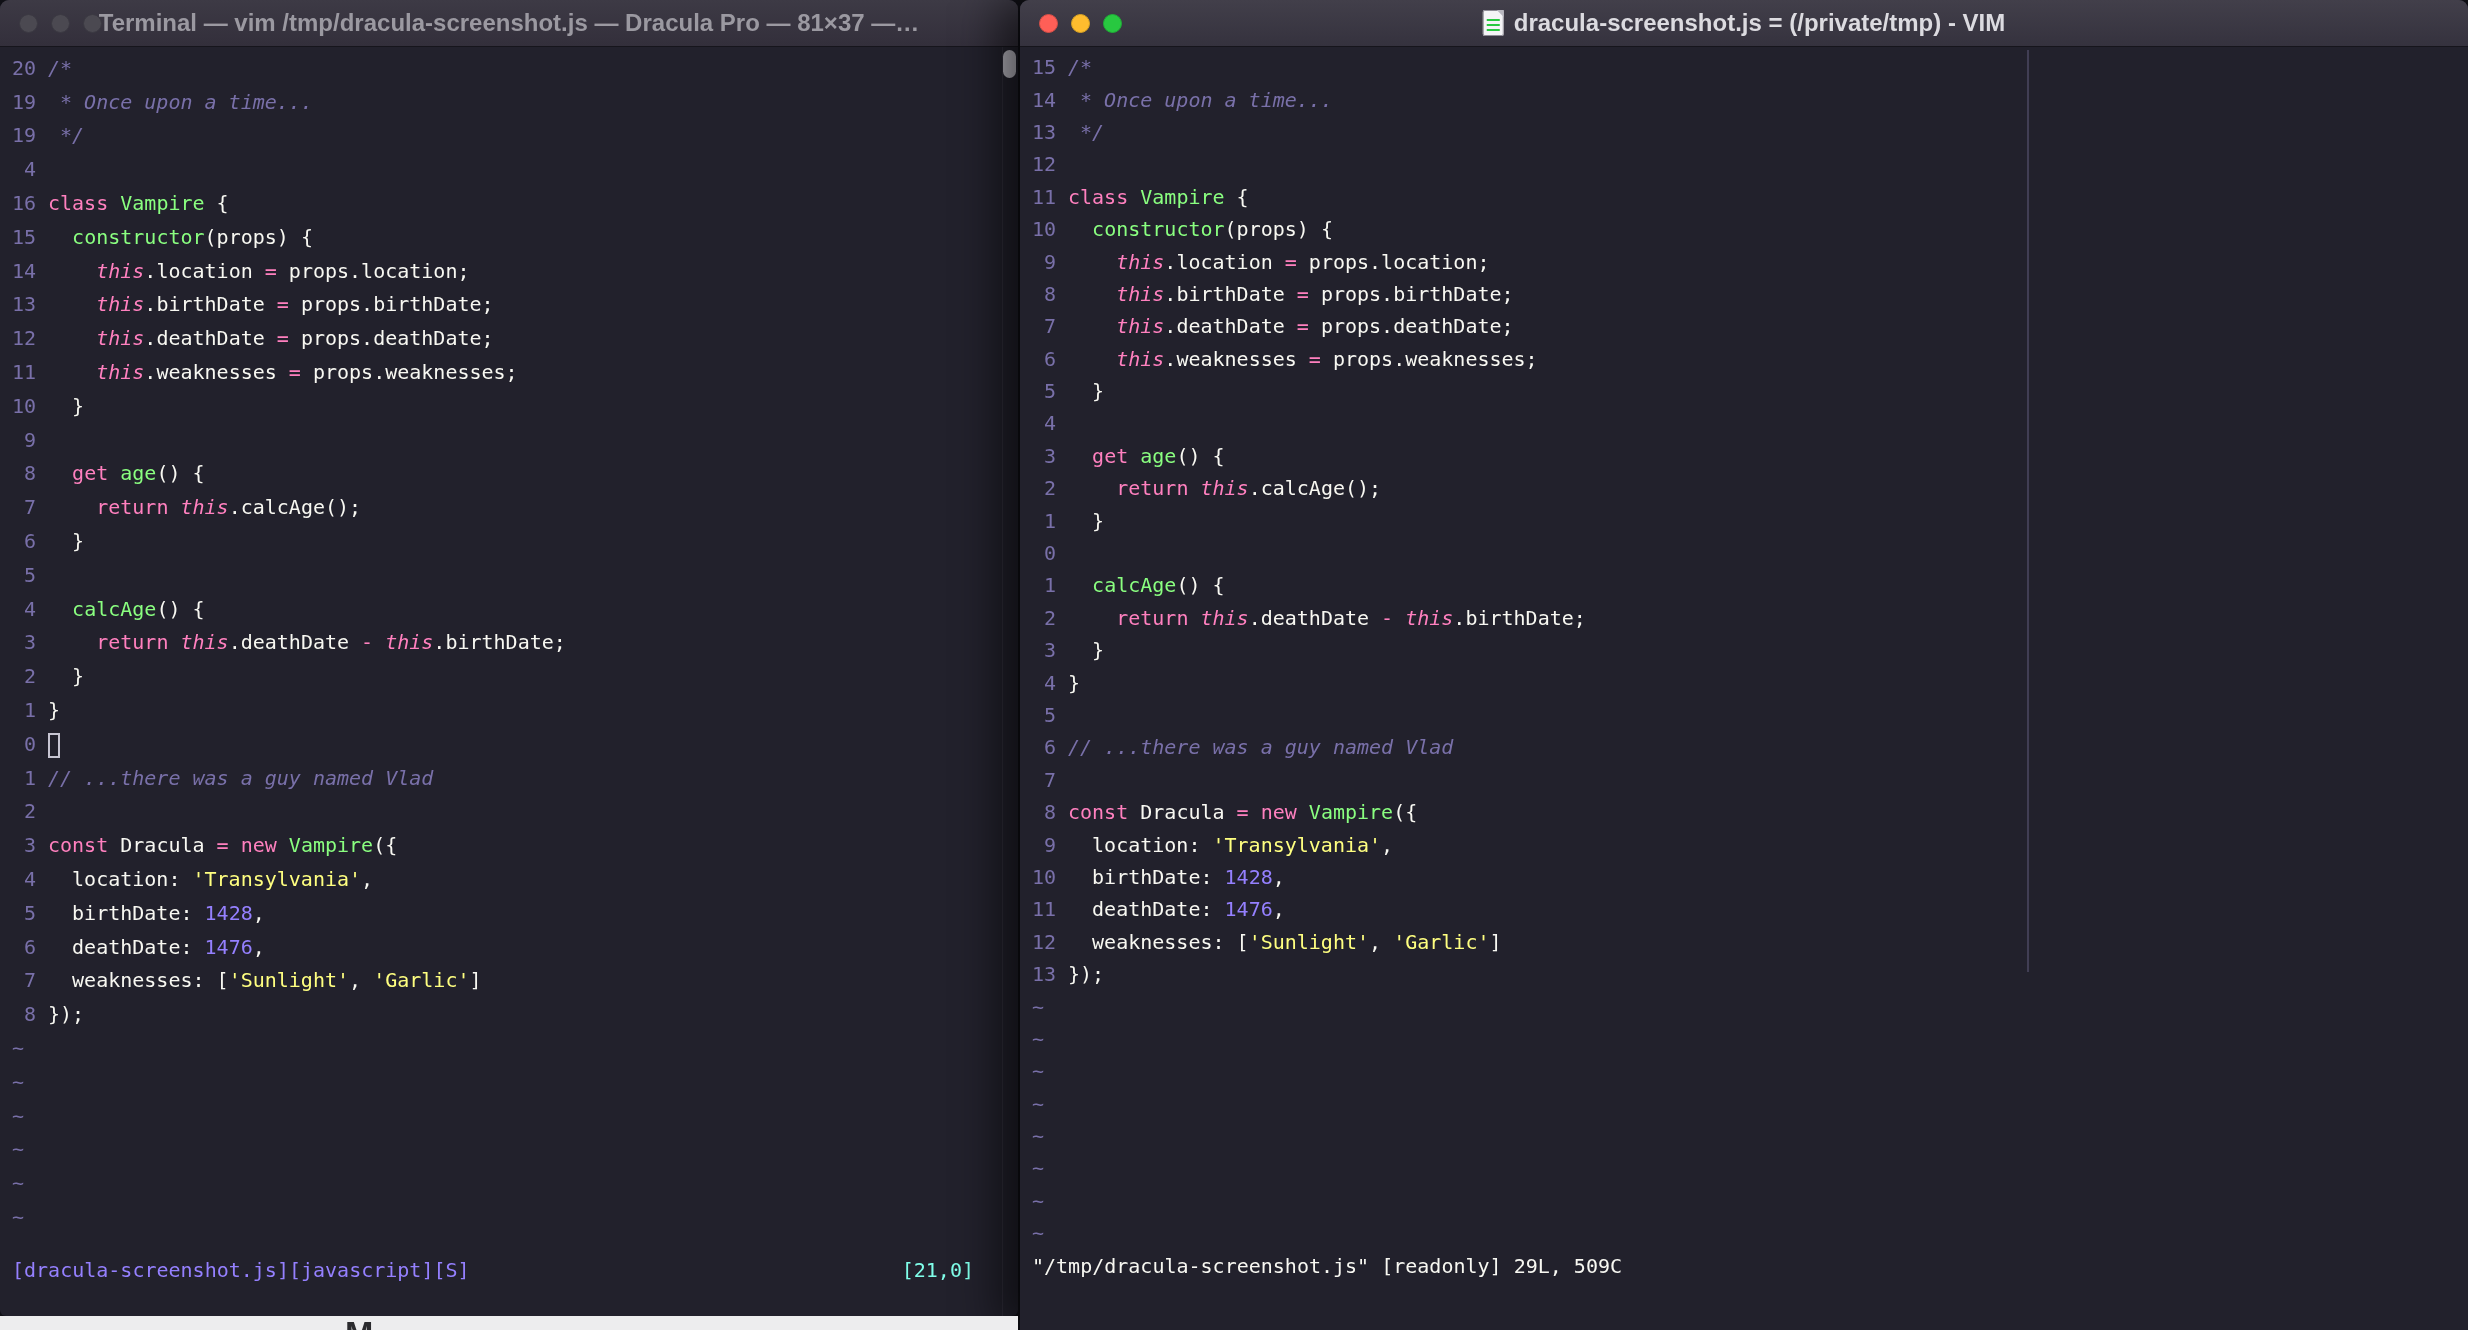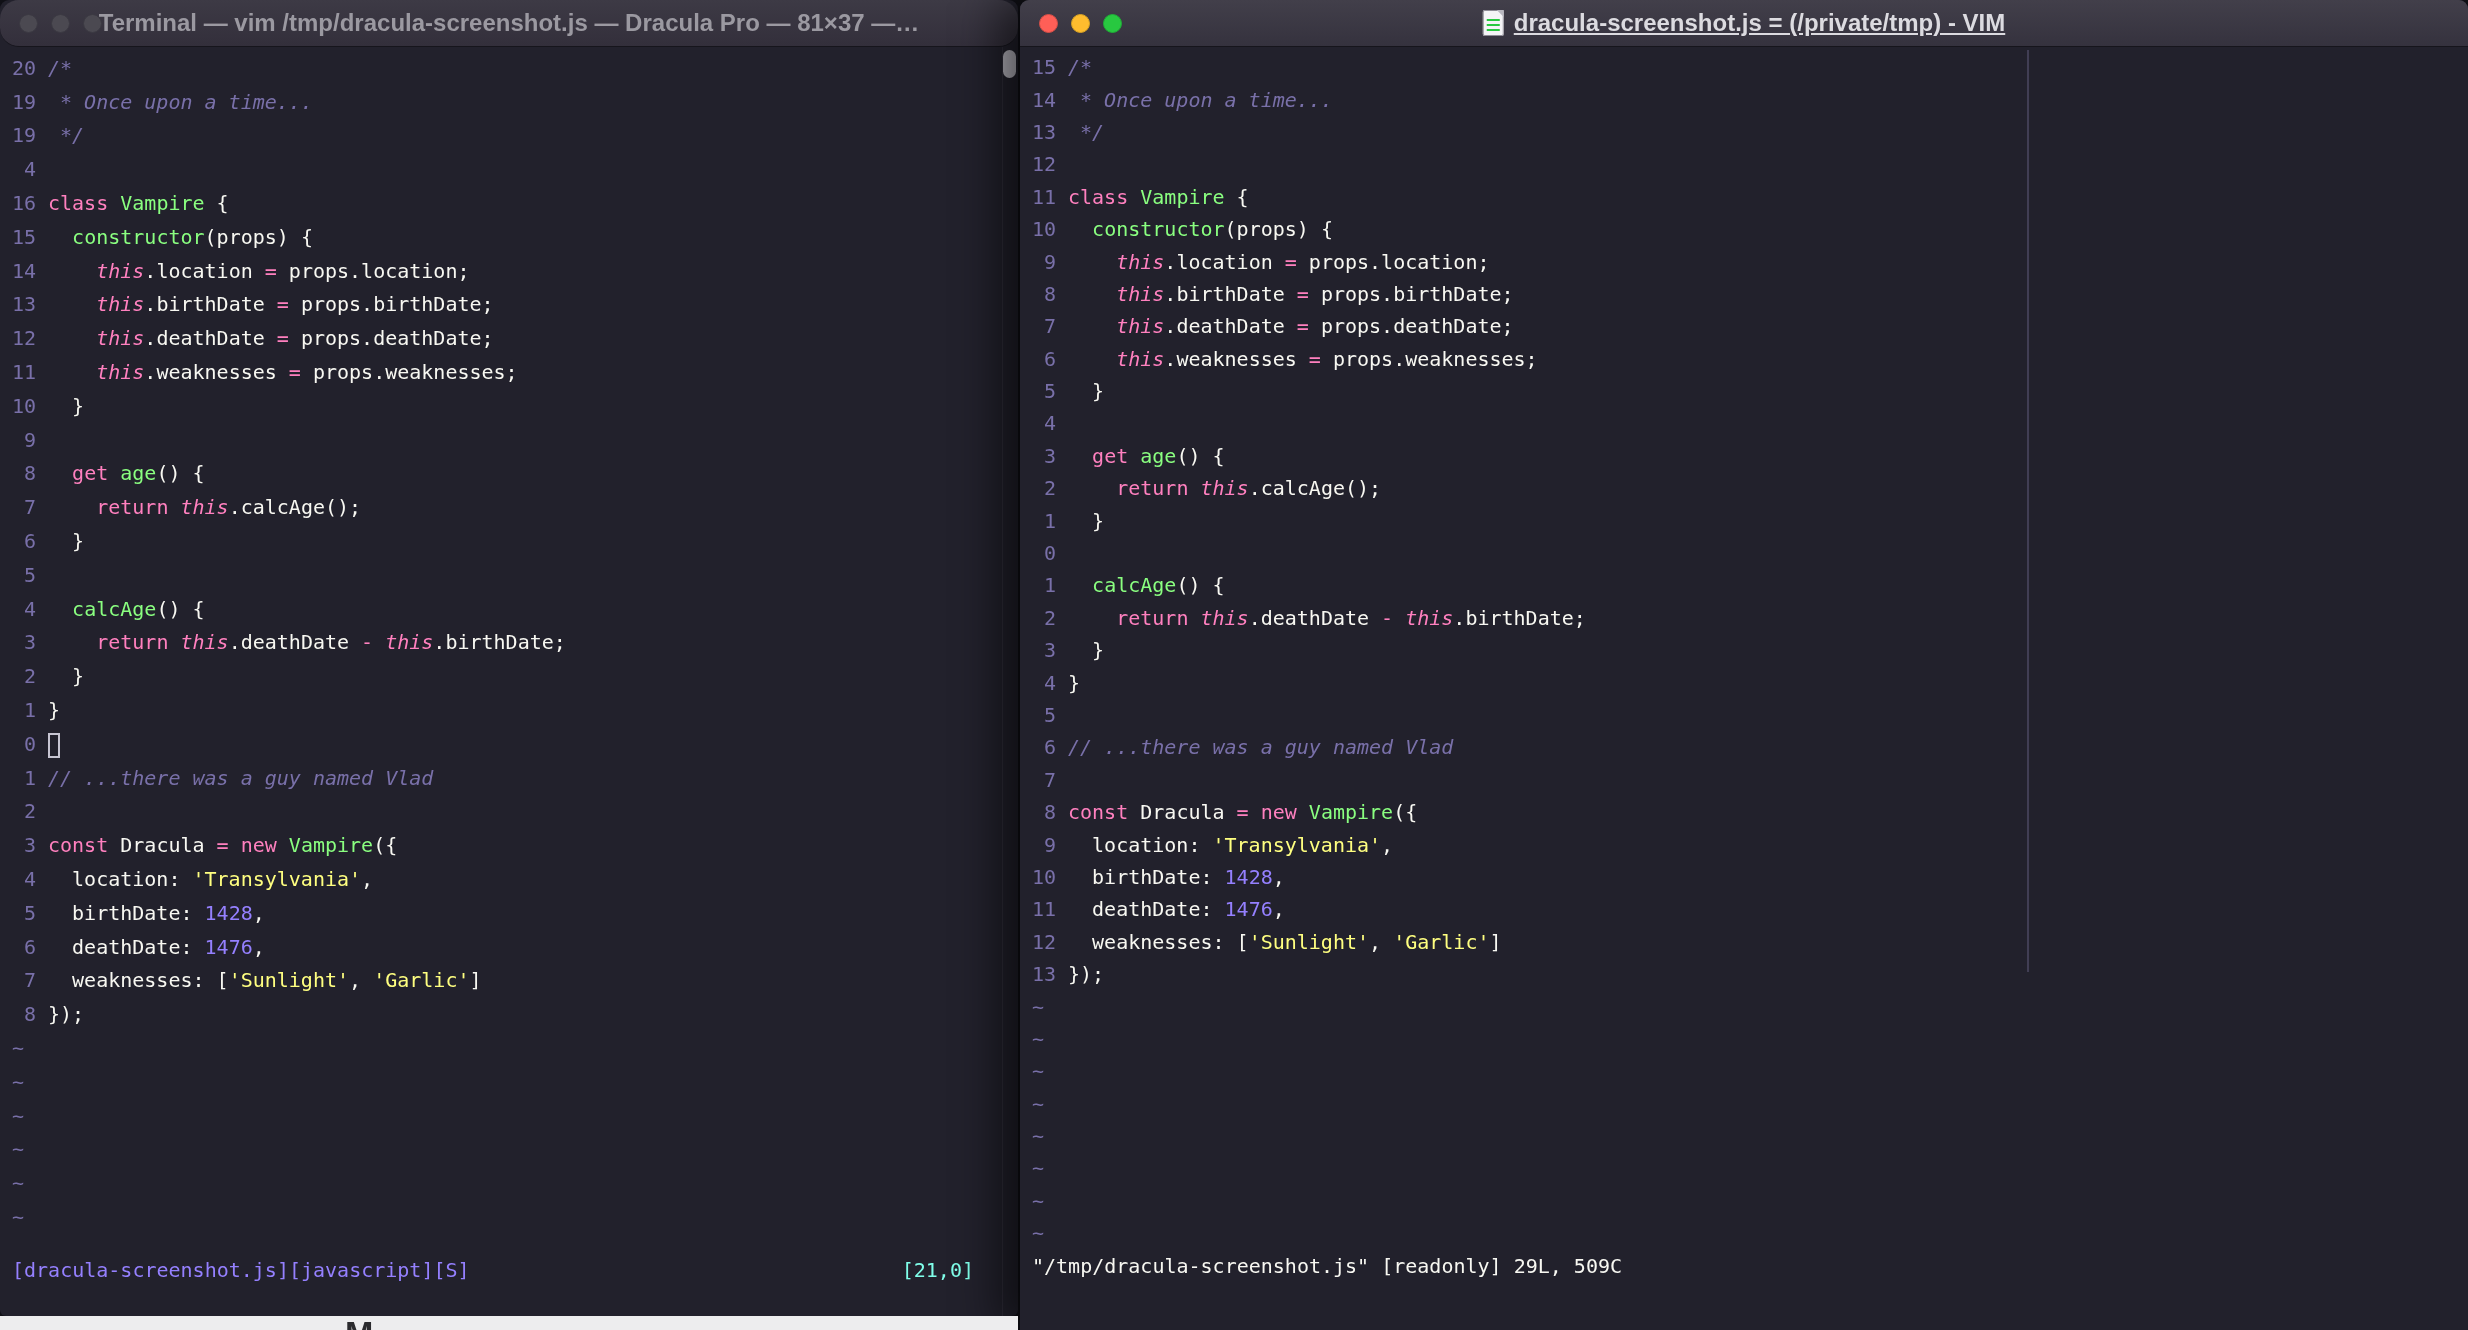--- a/index.html
+++ b/index.html
@@ -6,34 +6,34 @@
   html,body { width:2468px; height:1330px; overflow:hidden; }
   body { background:#101016; position:relative; font-family:"DejaVu Sans Mono", monospace; }
 
   .window { position:absolute; background:var(--bg); overflow:hidden; }
   #left-window  { left:0px; top:0px; width:1018px; height:1316px; border-radius:9px 9px 6px 6px; }
   #right-window { left:1020px; top:0px; width:1448px; height:1330px; border-radius:9px 9px 0 0;
                   box-shadow:-22px 0 44px rgba(0,0,0,0.55); }
 
   .titlebar { height:47px; display:flex; align-items:center; position:relative;
               border-bottom:1px solid #16151c; font-family:"Liberation Sans", sans-serif; }
-  #left-window  .titlebar { background:linear-gradient(#3d3a45,#332f3b);border-radius:19px; }
+  #left-window  .titlebar { background:linear-gradient(#3d3a45,#332f3b); }
   #right-window .titlebar { background:linear-gradient(#423f4a,#35323e); }
 
   .traffic { display:flex; gap:13px; margin-left:19px; z-index:2; }
   .light { width:19px; height:19px; border-radius:50%; }
   .inactive .light { background:var(--trafficInactive); border:1px solid #3b3942; }
   .light-red    { background:var(--trafficRed);    border:1px solid #d64f47; }
   .light-yellow { background:var(--trafficYellow); border:1px solid #d9a324; }
   .light-green  { background:var(--trafficGreen);  border:1px solid #1fae37; }
 
   .title { position:absolute; left:50%; transform:translateX(-50%); white-space:nowrap;
            font-size:24px; font-weight:600; display:flex; align-items:center; gap:10px; }
   #left-window  .title { color:var(--titlebarTextInactive); }
-  #right-window .title { color:var(--titlebarTextActive);text-decoration:underline; }
+  #right-window .title { color:var(--titlebarTextActive); }
   .doc-icon { display:inline-block; width:21px; height:26px; background:#f4f4f6; border-radius:2px;
               position:relative; box-shadow:0 0 0 1px #8e8c96 inset; }
   .doc-icon::before { content:""; position:absolute; right:0; top:0; border-style:solid;
               border-width:0 7px 7px 0; border-color:transparent #b9b8c0 transparent transparent; }
   .doc-icon::after { content:""; position:absolute; left:4px; top:9px; width:13px; height:2px;
               background:var(--trafficGreen); box-shadow:0 5px 0 var(--trafficGreen), 0 10px 0 var(--trafficGreen); }
 
   .content { position:absolute; left:0; right:0; top:47px; bottom:0; display:flex;
              flex-direction:column; padding:4px 0 0 12px; font-size:20px; }
 

